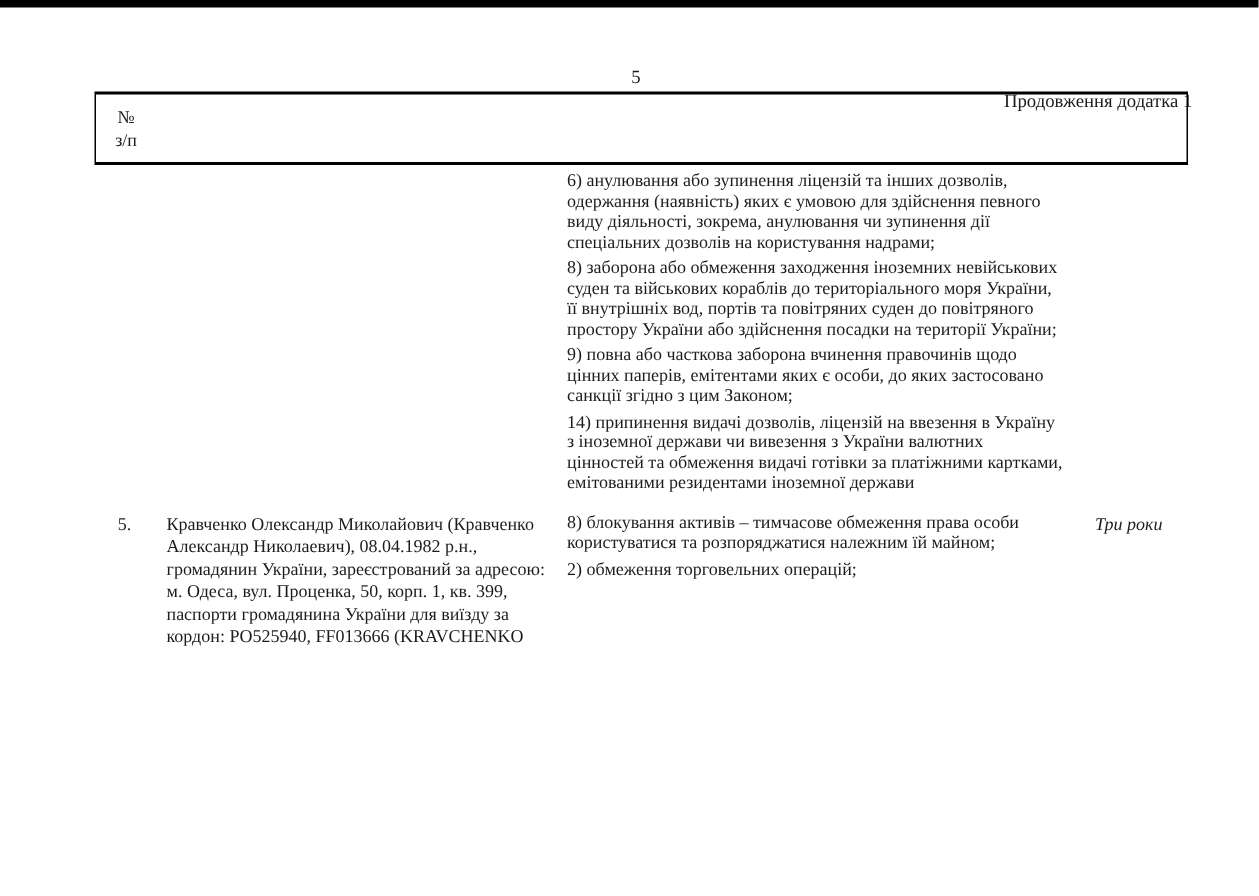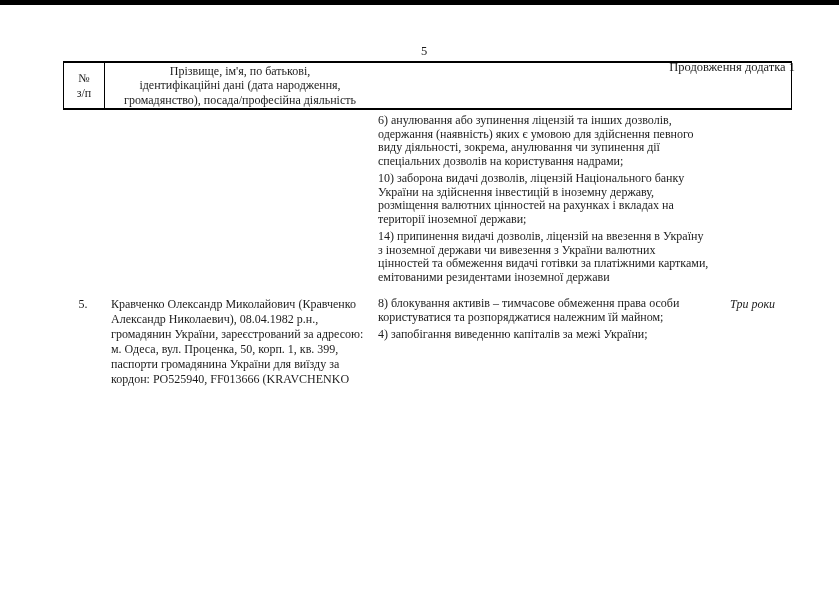--- a/index.html
+++ b/index.html
@@ -65,41 +65,37 @@
   <span class="cont-note">Продовження додатка 1</span>
 </div>
 
 <div class="tbl">
 
   <div class="thead">
     <div class="th c1">
       <div>№</div>
       <div>з/п</div>
     </div>
-    <div class="th c2">
-      <div>Прізвище, ім'я, по батькові,</div>
-      <div>ідентифікаційні дані (дата народження,</div>
-      <div>громадянство), посада/професійна діяльність</div>
-    </div>
   </div>
 
   <div class="trow">
     <div class="td c1"></div>
     <div class="td c2"></div>
     <div class="td c3">
       <p>6) анулювання або зупинення ліцензій та інших дозволів, одержання (наявність) яких є умовою для здійснення певного виду діяльності, зокрема, анулювання чи зупинення дії спеціальних дозволів на користування надрами;</p>
-      <p>10) заборона видачі дозволів, ліцензій Національного банку України на здійснення інвестицій в іноземну державу, розміщення валютних цінностей на рахунках і вкладах на території іноземної держави;</p>
+      <p>8) заборона або обмеження заходження іноземних невійськових суден та військових кораблів до територіального моря України, її внутрішніх вод, портів та повітряних суден до повітряного простору України або здійснення посадки на території України;</p>
+      <p>9) повна або часткова заборона вчинення правочинів щодо цінних паперів, емітентами яких є особи, до яких застосовано санкції згідно з цим Законом;</p>
       <p>14) припинення видачі дозволів, ліцензій на ввезення в Україну з іноземної держави чи вивезення з України валютних цінностей та обмеження видачі готівки за платіжними картками, емітованими резидентами іноземної держави</p>
     </div>
     <div class="td c4"></div>
   </div>
 
   <div class="trow trow-entry">
     <div class="td c1">5.</div>
     <div class="td c2">Кравченко Олександр Миколайович (Кравченко Александр Николаевич), 08.04.1982 р.н., громадянин України, зареєстрований за адресою: м. Одеса, вул. Проценка, 50, корп. 1, кв. 399, паспорти громадянина України для виїзду за кордон: PO525940, FF013666 (KRAVCHENKO</div>
     <div class="td c3">
       <p>8) блокування активів – тимчасове обмеження права особи користуватися та розпоряджатися належним їй майном;</p>
-      <p>4) запобігання виведенню капіталів за межі України;</p>
+      <p>2) обмеження торговельних операцій;</p>
     </div>
     <div class="td c4">Три роки</div>
   </div>
 
 </div>
 
 </body></html>

